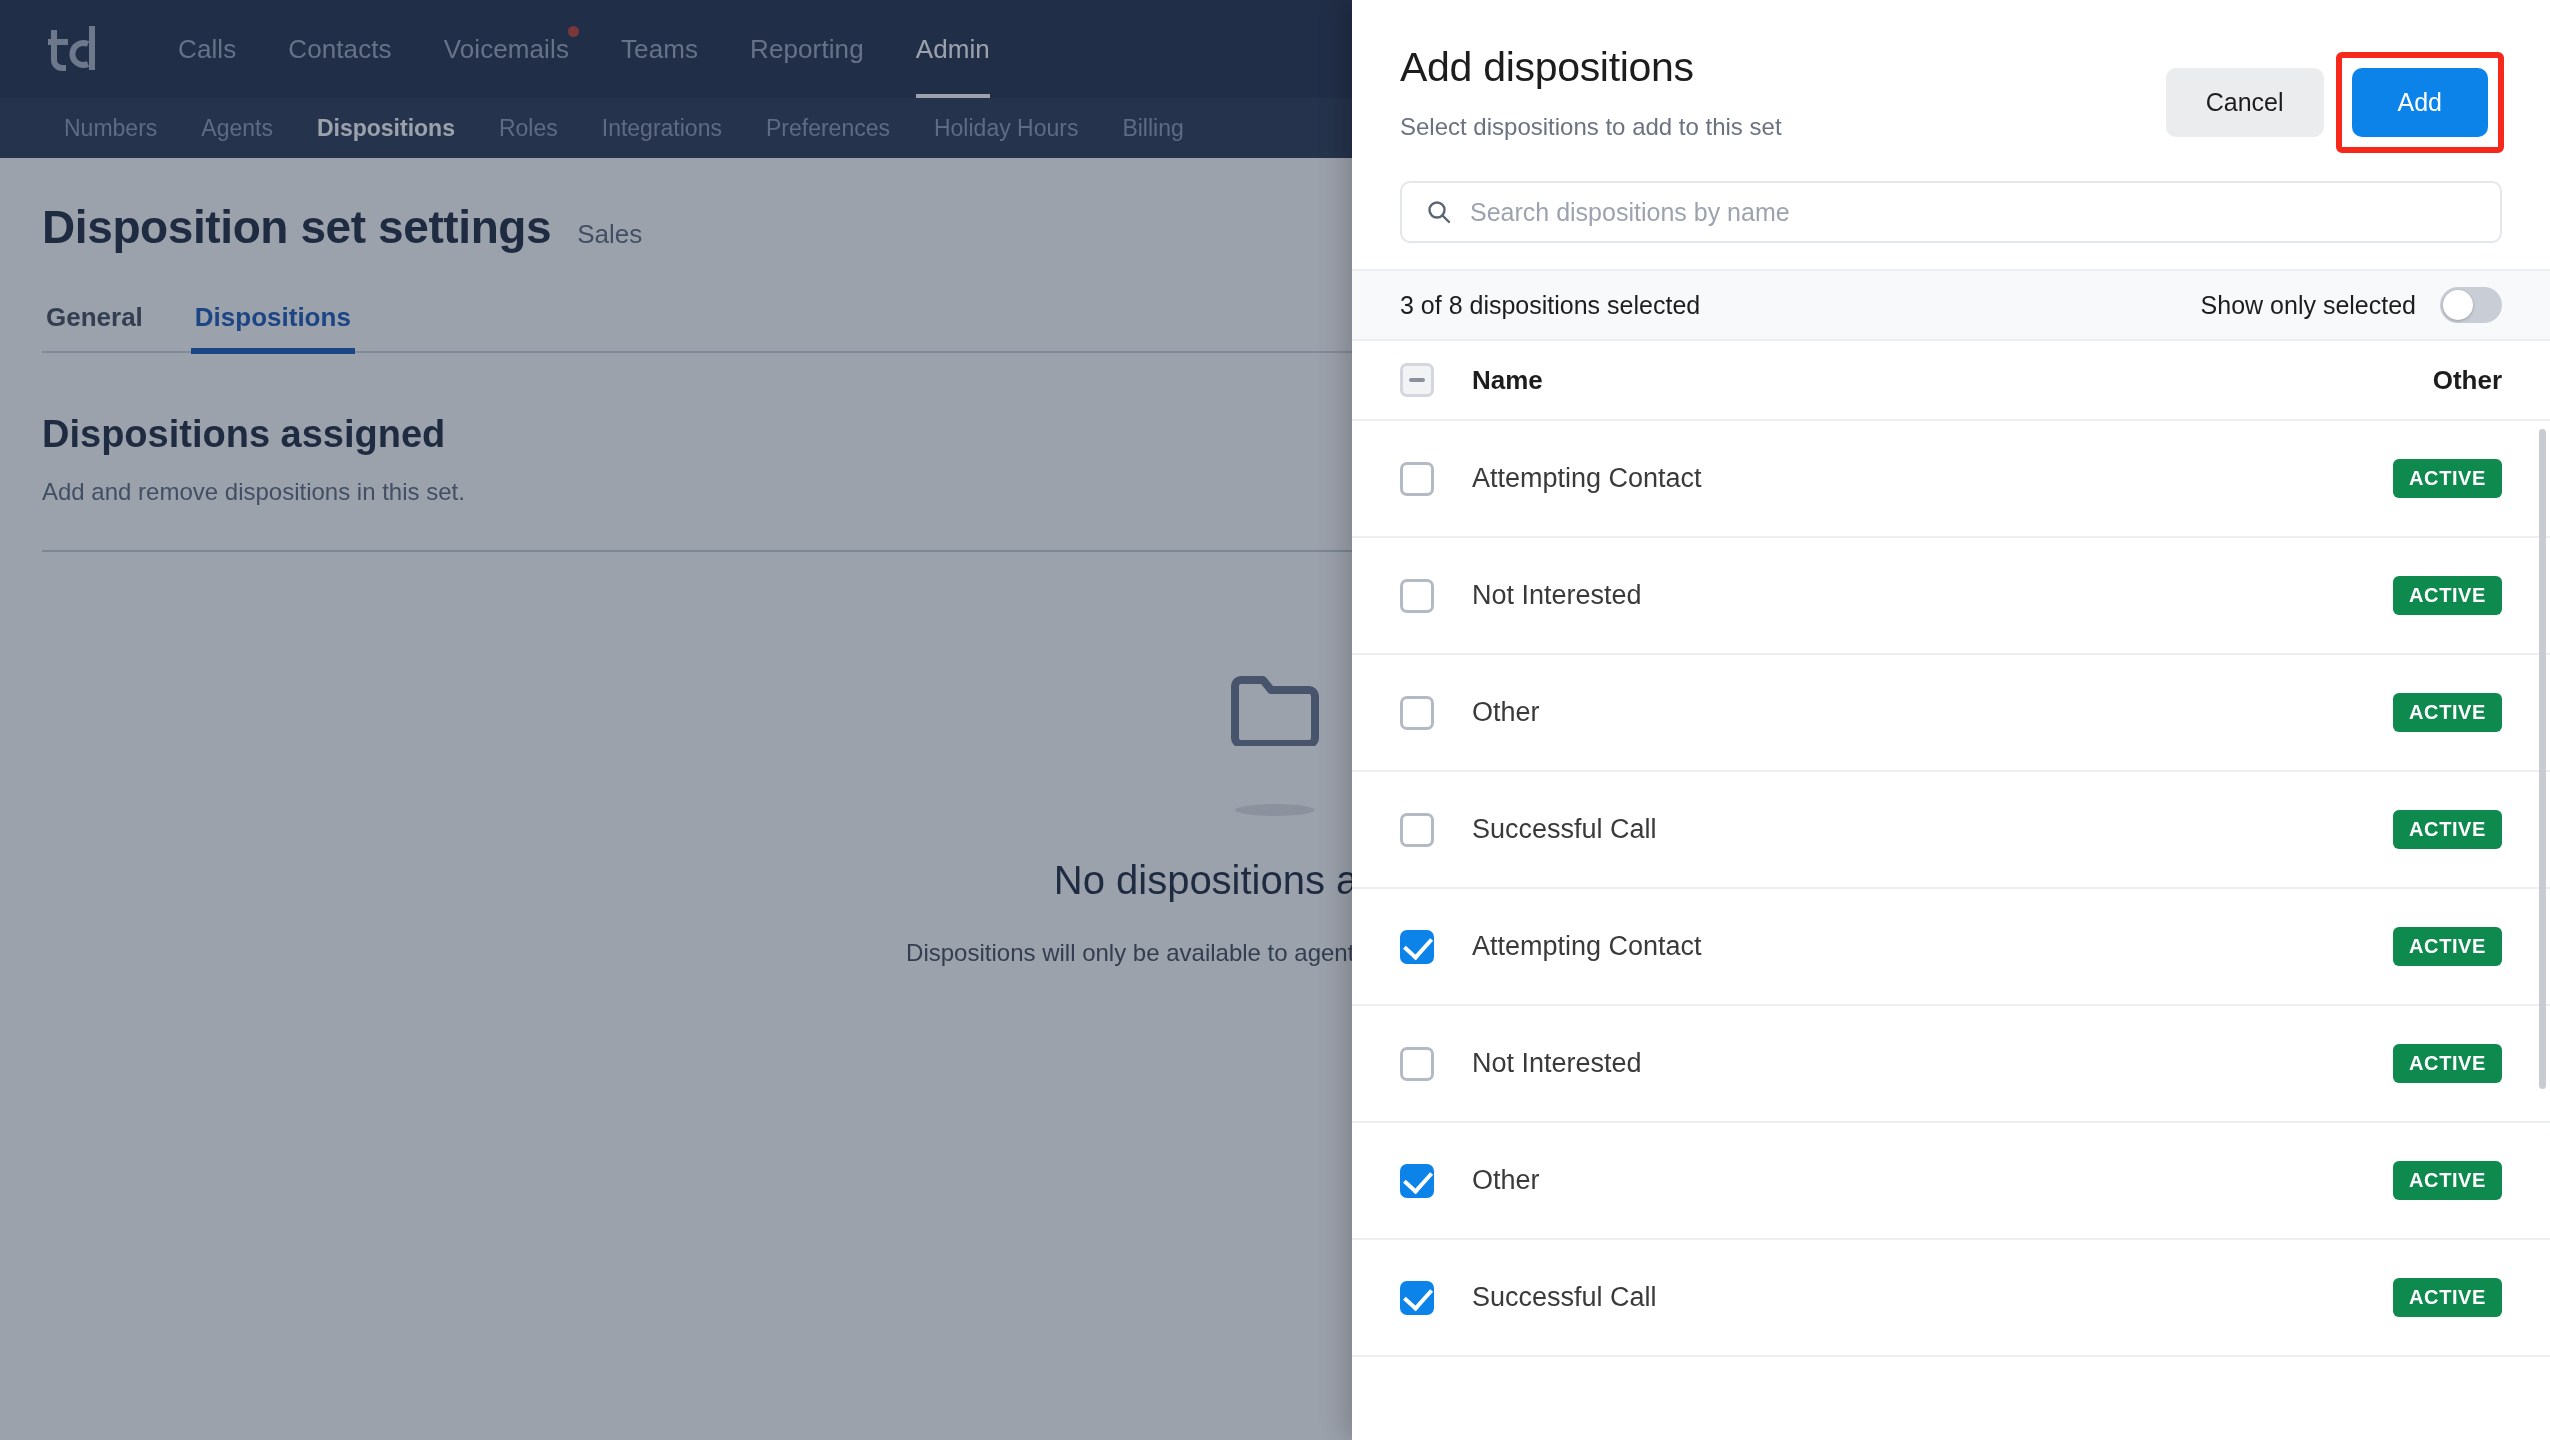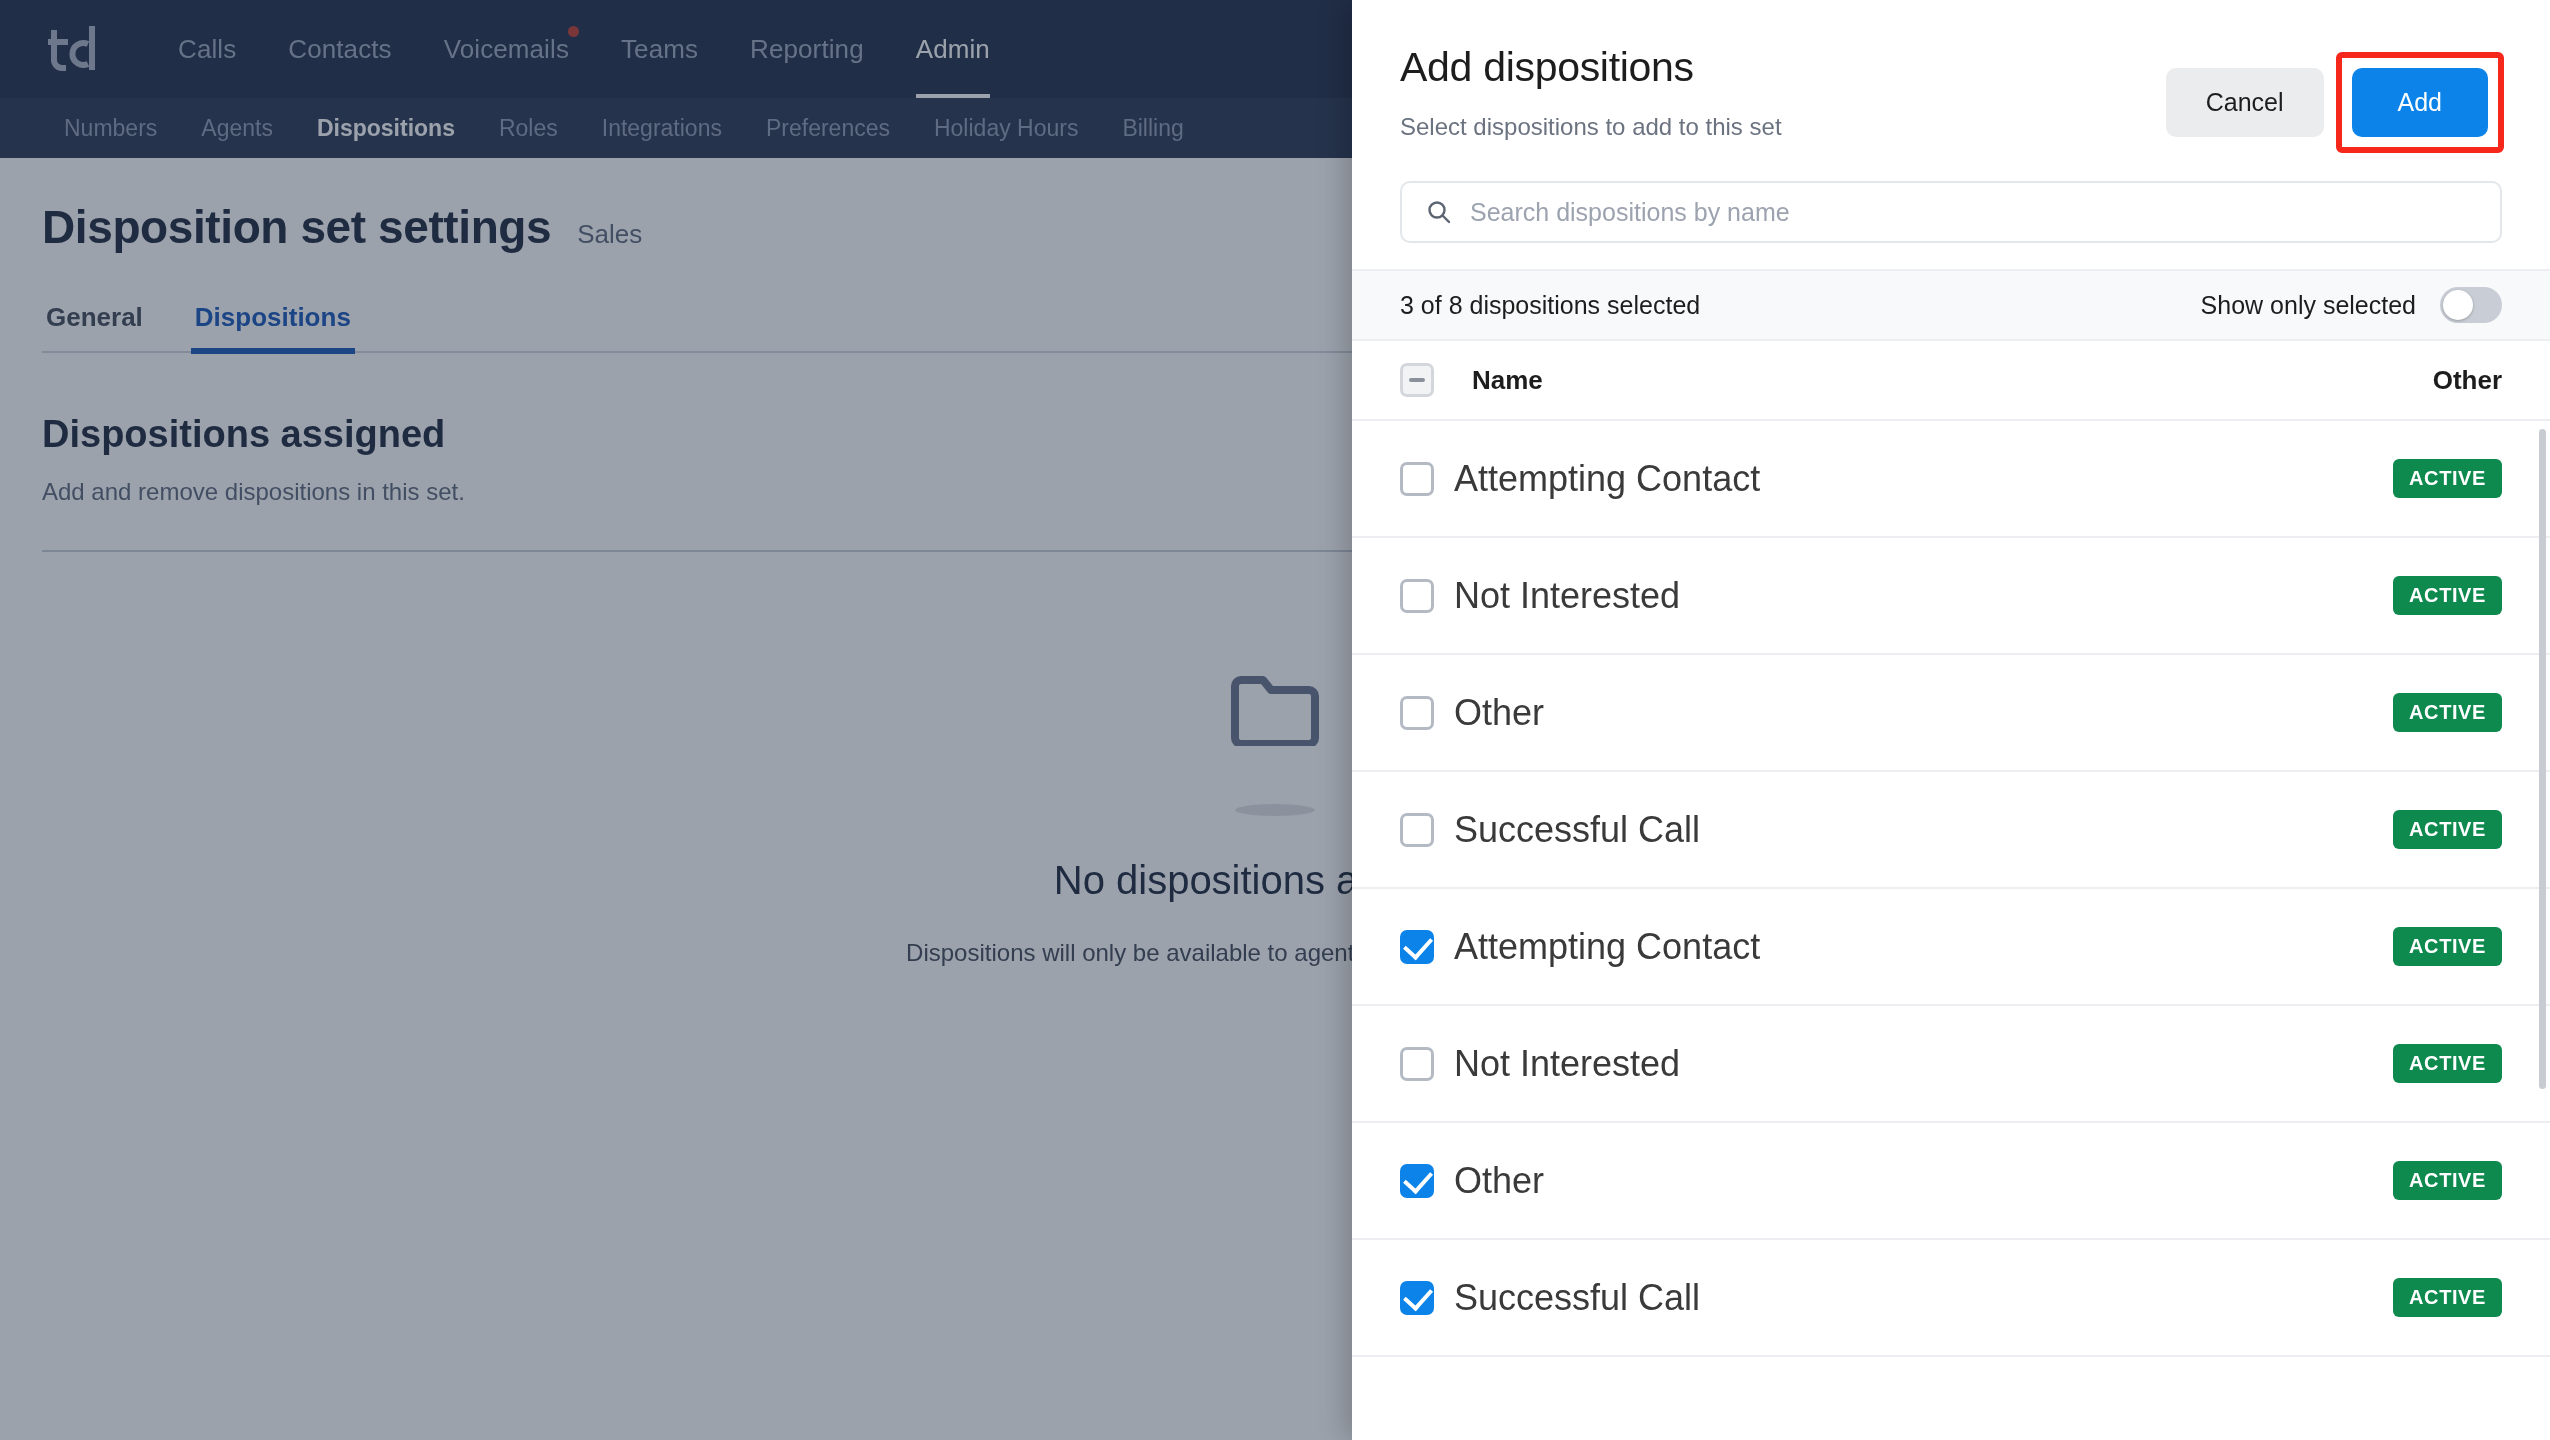--- a/index.html
+++ b/index.html
@@ -138,21 +138,21 @@
     padding: 0 48px 0 48px; border-bottom: 2px solid #eceef1;
   }
   .th-name { font-size: 26px; font-weight: bold; color: #1d1d1d; margin-left: 38px; }
   .th-status { font-size: 26px; font-weight: bold; color: #1d1d1d; margin-left: auto; }
 
   .rows { flex: 1; overflow: hidden; position: relative; }
   .row {
     display: flex; align-items: center; height: 117px;
     padding: 0 48px; border-bottom: 2px solid #eceef1;
   }
-  .row-name { font-size: 36px; color: #3a3a3a; margin-left: 20px; }
+  .row-name { font-size: 27px; color: #3a3a3a; margin-left: 38px; }
   .badge {
     margin-left: auto; background: #0e8a4f; color: #ffffff;
     font-size: 20px; font-weight: bold; letter-spacing: .6px;
     padding: 8px 16px; border-radius: 6px;
   }
 
   .cb {
     width: 34px; height: 34px; border-radius: 7px;
     border: 3px solid #b4bac3; background: #ffffff; flex: none;
     display: flex; align-items: center; justify-content: center;

